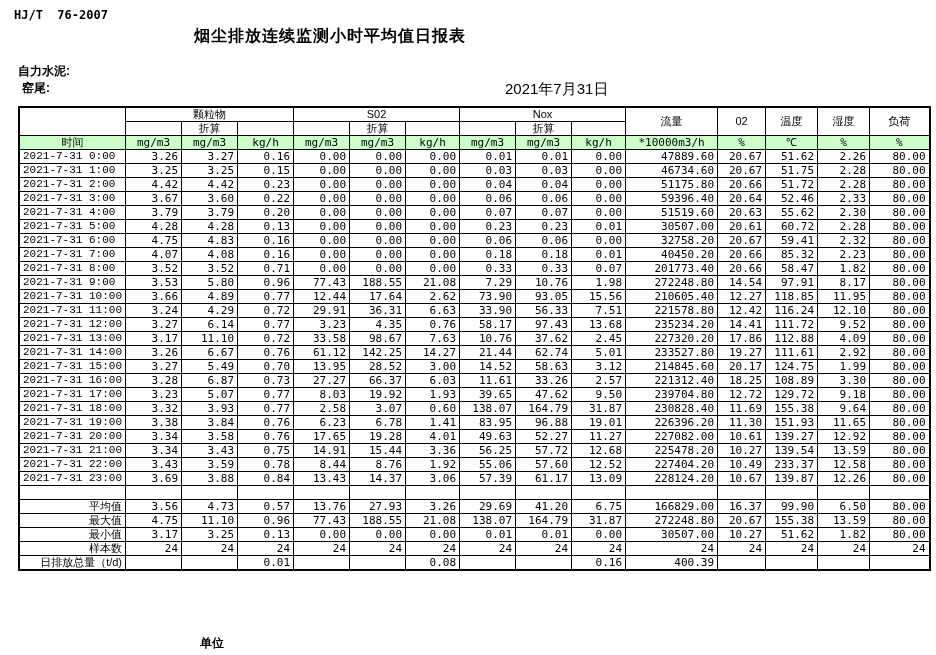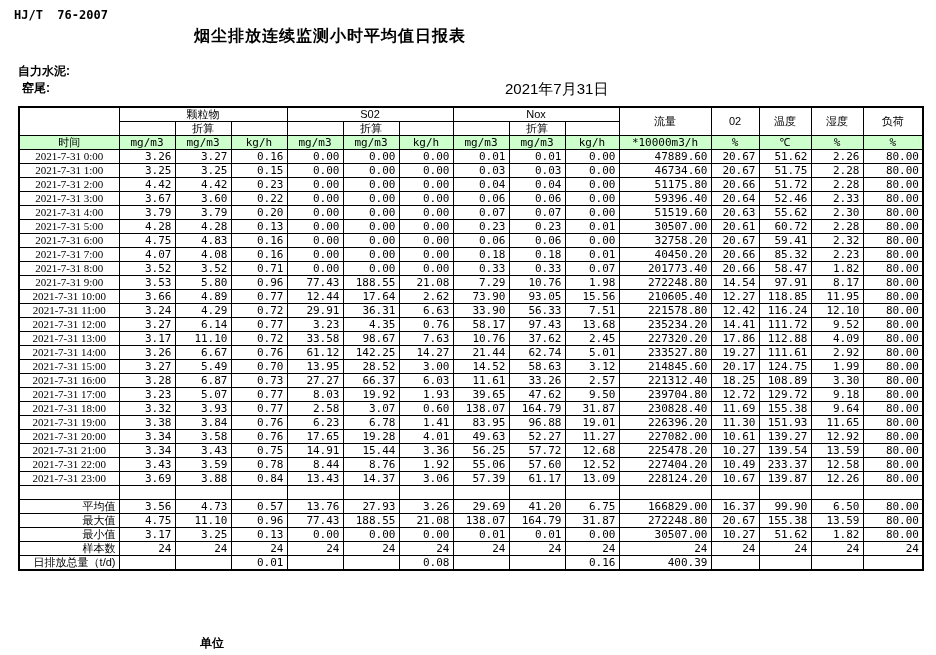--- a/index.html
+++ b/index.html
@@ -38,22 +38,22 @@
     overflow:hidden; white-space:nowrap;
   }
   thead th { font-weight:normal; text-align:center; font-size:12px; background:#fff; }
   tr.unit-row th {
     background:#ccffcc;
     font-family:"DejaVu Sans Mono", monospace;
     font-size:11px;
   }
   th.time-header { font-size:14px; font-family:"Liberation Sans", sans-serif; }
   td.time {
-    text-align:center; padding-right:9px;
-    font-family:Liberation Serif, serif; font-size:11px;
+    text-align:left; padding-right:9px;
+    font-family:Liberation Mono, monospace; font-size:11px;
   }
   td.num {
     text-align:right;
     font-family:"DejaVu Sans Mono", monospace; font-size:11px;
   }
   td.sum-label {
     text-align:right; padding-right:2px;
     font-size:12px; font-family:"Liberation Sans", sans-serif;
   }
   .foot-flow  { position:absolute; left:5px;  top:617px; font-weight:bold; font-size:12px; }

